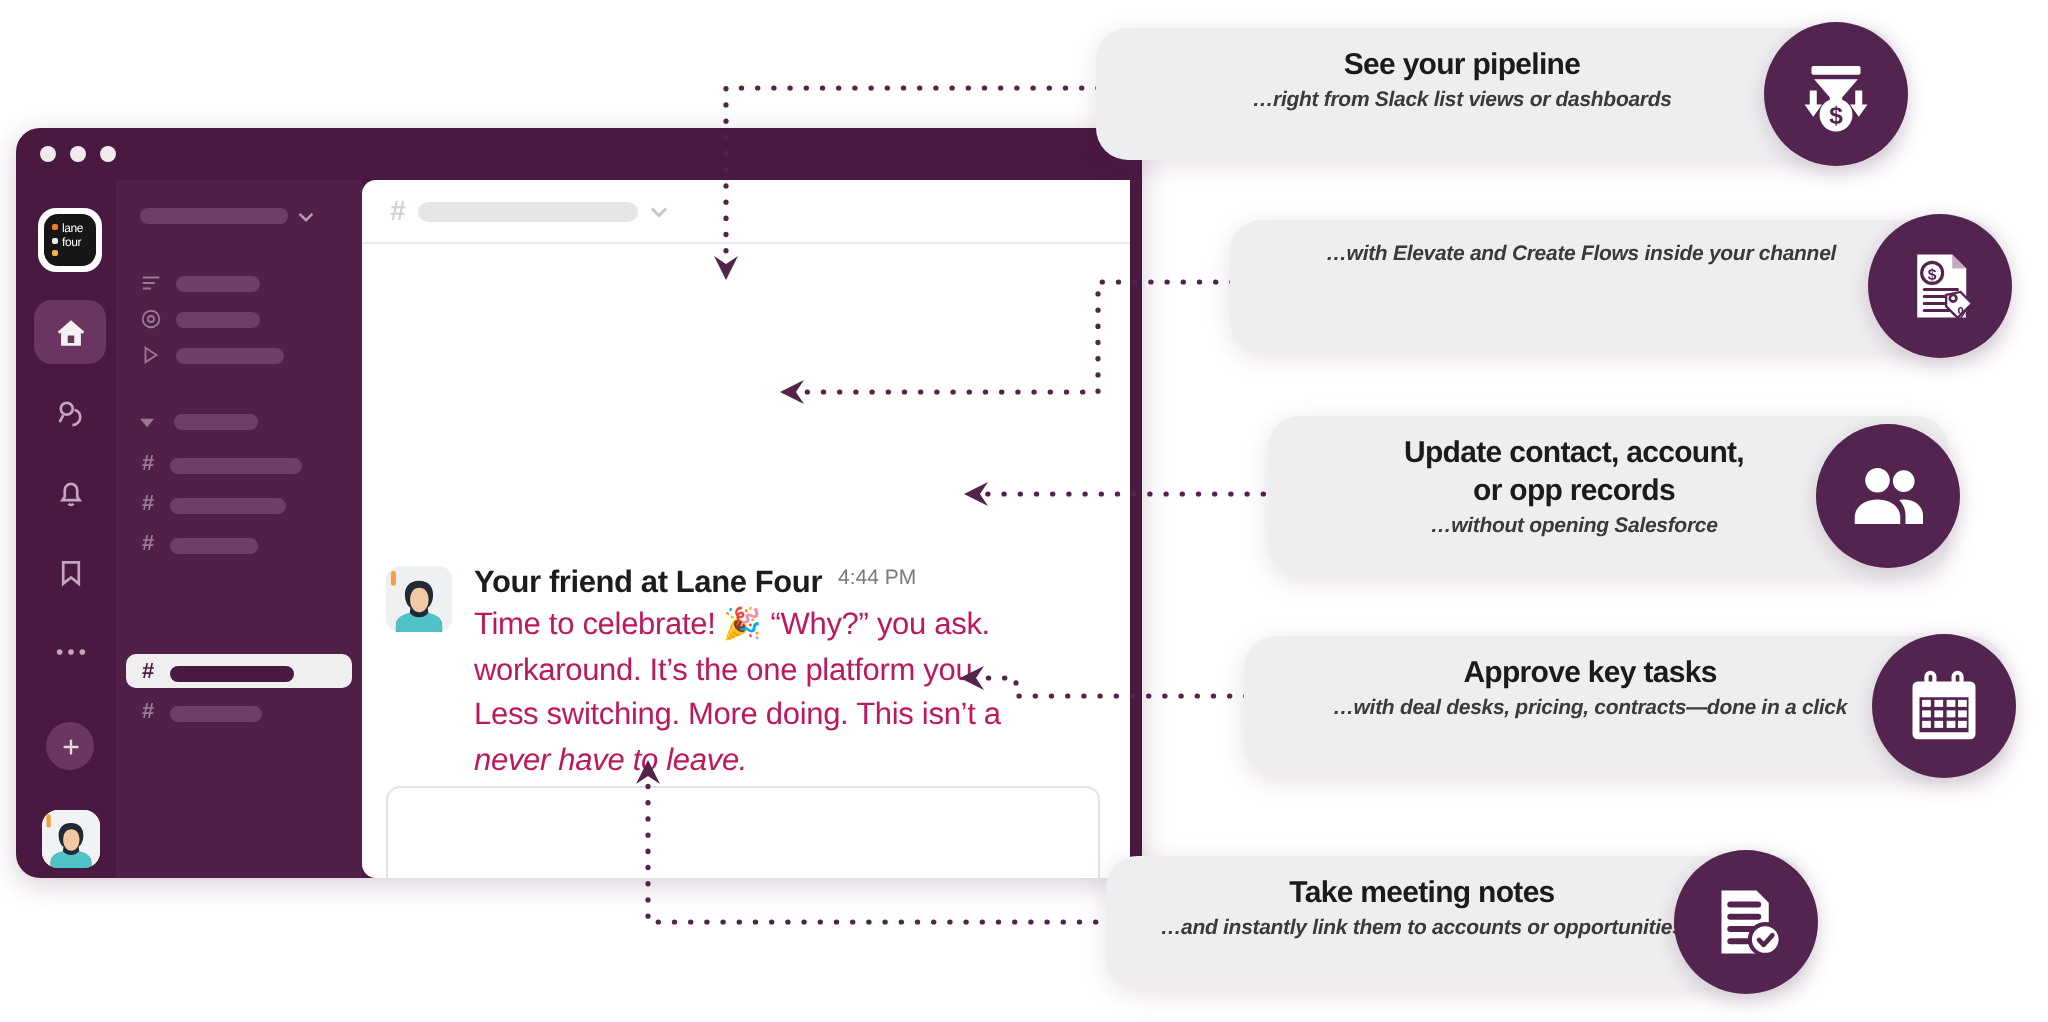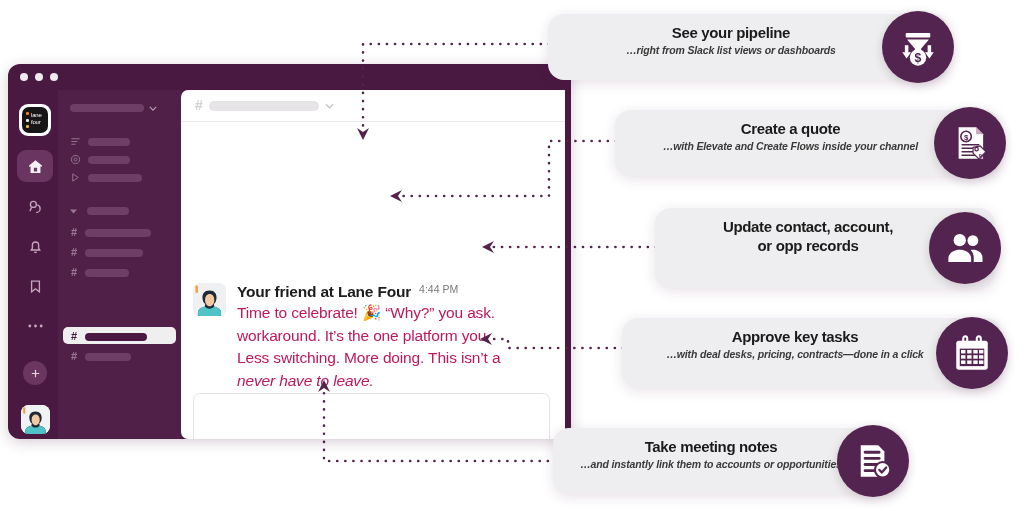--- a/index.html
+++ b/index.html
@@ -187,21 +187,21 @@
     position:absolute; right:-6px; top:50%;
     transform:translateY(-50%);
     width:72px; height:72px; border-radius:50%;
     background:#542450;
     display:flex; align-items:center; justify-content:center;
     box-shadow:0 3px 10px rgba(74,25,66,0.18);
   }
 
   #card-pipeline { left:548px; top:14px;  width:400px; height:66px; }
   #card-quote    { left:615px; top:110px; width:385px; height:66px; }
-  #card-records  { left:655px; top:208px; width:340px; height:80px; }
+  #card-records  { left:634px; top:208px; width:340px; height:80px; }
   #card-approve  { left:622px; top:318px; width:380px; height:70px; }
   #card-notes    { left:553px; top:428px; width:350px; height:66px; }
 
   
   #connectors {
     position:absolute; left:0; top:0;
     width:1024px; height:511px;
     pointer-events:none;
   }
 </style>
@@ -430,21 +430,20 @@
       <circle cx="24" cy="36" r="9.4"></circle>
     </svg>
     <svg width="42" height="42" viewBox="0 0 48 48" style="position:absolute" fill="#542450">
       <text x="24" y="41" text-anchor="middle" font-family="Liberation Sans, sans-serif" font-size="14" font-weight="700">$</text>
     </svg>
   </div>
 </div>
 
 <div class="card" id="card-quote">
   <div class="text">
-    <div class="title">Create a quote</div>
     <div class="sub">…with Elevate and Create Flows inside your channel</div>
   </div>
   <div class="badge">
     <svg width="42" height="42" viewBox="0 0 48 48">
       <path d="M11 6h20l8 8v28H11z" fill="#ffffff"></path>
       <path d="M31 6l8 8h-8z" fill="#c6a9c1"></path>
       <circle cx="19.5" cy="16.5" r="6" fill="none" stroke="#542450" stroke-width="1.8"></circle>
       <text x="19.5" y="20.5" text-anchor="middle" fill="#542450" font-family="Liberation Sans, sans-serif" font-size="9" font-weight="700">$</text>
       <g stroke="#542450" stroke-width="1.8" stroke-linecap="round">
         <path d="M15 26h19M15 30h19M15 34h19M15 38h14"></path>
@@ -453,20 +452,21 @@
       <circle cx="31.5" cy="31" r="1.9" fill="none" stroke="#542450" stroke-width="1.5"></circle>
       <text x="38" y="42" text-anchor="middle" fill="#542450" font-family="Liberation Sans, sans-serif" font-size="9" font-weight="700">%</text>
     </svg>
   </div>
 </div>
 
 <div class="card" id="card-records">
   <div class="text">
     <div class="title">Update contact, account,
 or opp records</div>
+    <div class="sub">…without opening Salesforce</div>
   </div>
   <div class="badge">
     <svg width="42" height="42" viewBox="0 0 48 48" fill="#ffffff">
       <circle cx="18" cy="15" r="7"></circle>
       <circle cx="33" cy="15.5" r="6.2"></circle>
       <path d="M5 36c0-6 6-10 13-10s13 4 13 10v4H5z"></path>
       <path d="M33 26c6 0 11 3.6 11 9v5H34v-5c0-3.5-1.4-6.5-3.6-8.6 1-.3 2-.4 2.6-.4z"></path>
     </svg>
   </div>
 </div>

